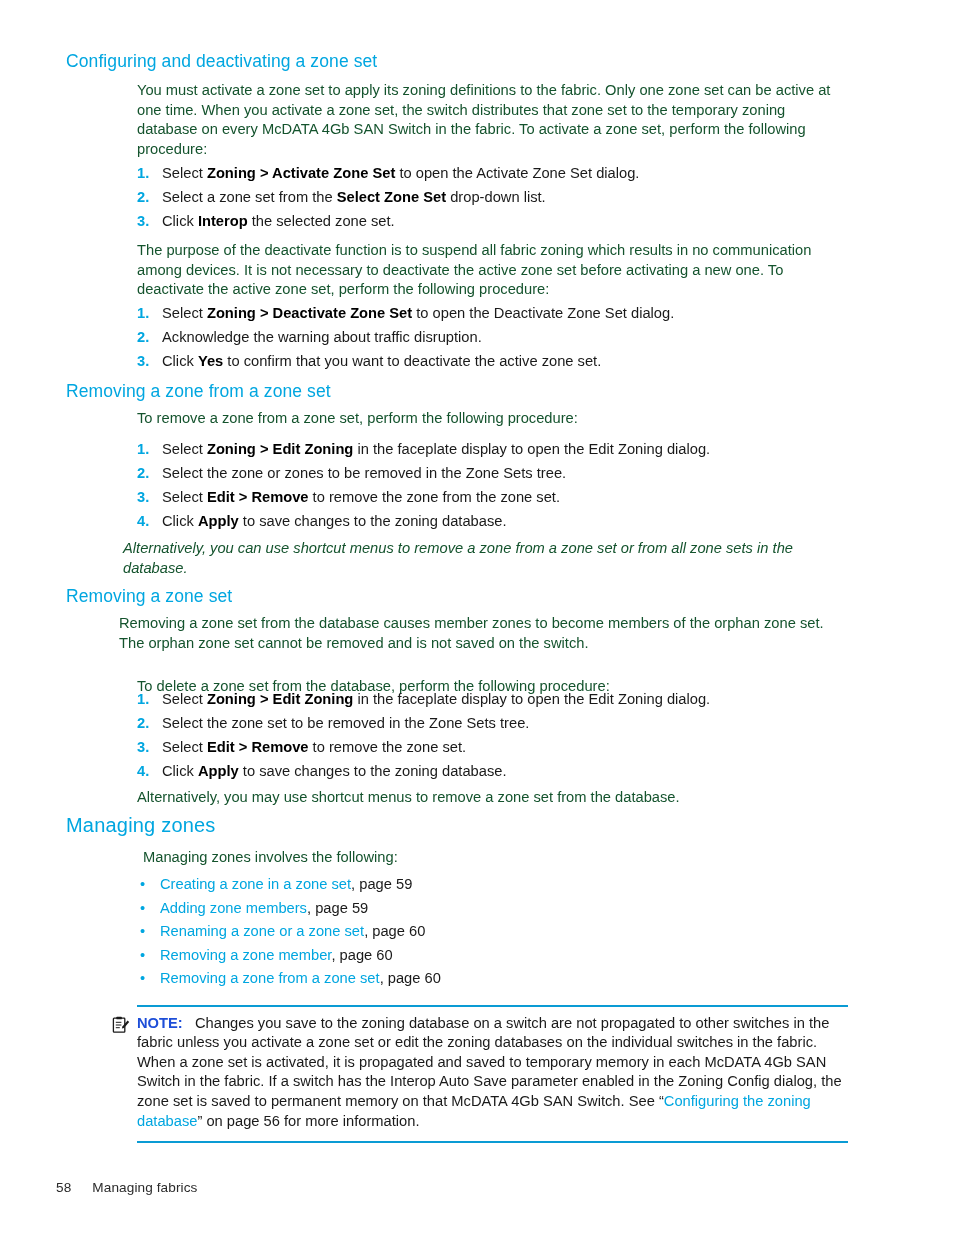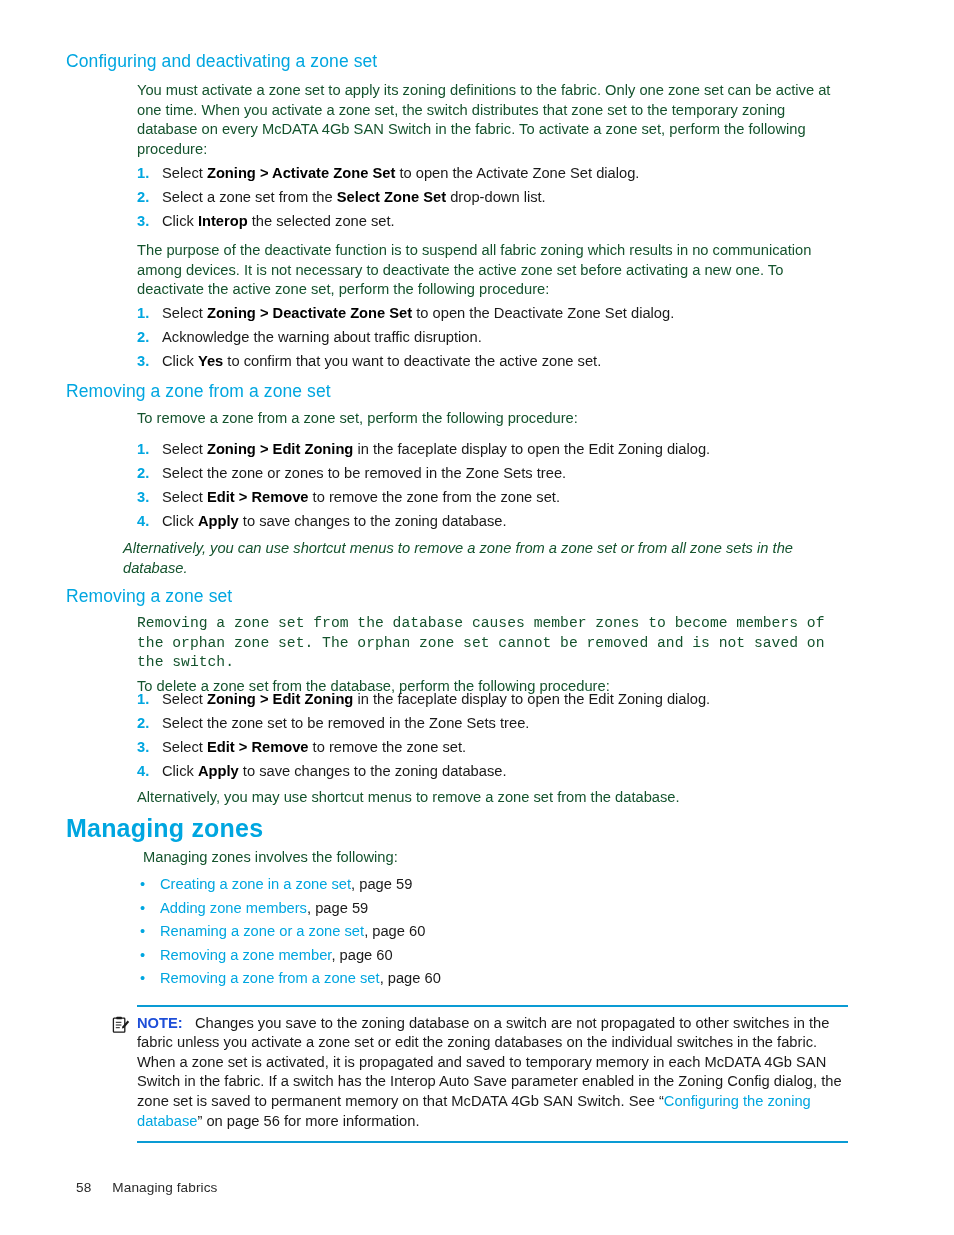--- a/index.html
+++ b/index.html
@@ -21,22 +21,22 @@
     width: 954px;
     height: 1235px;
     box-sizing: border-box;
     padding: 0;
     overflow: hidden;
   }
 
   
   .h1 {
     color: #00a6e0;
-    font-size: 25px;
-    font-weight: 700;
+    font-size: 20px;
+    font-weight: 400;
     letter-spacing: 0.2px;
     margin: 0;
     padding: 0;
     line-height: 1.2;
   }
   .h2 {
     color: #00a6e0;
     font-size: 17.5px;
     font-weight: 400;
     letter-spacing: 0.1px;
@@ -134,21 +134,21 @@
   .note-text {
     font-size: 14.7px;
     line-height: 19.6px;
     color: #1a1a1a;
     margin: 0;
   }
 
   
   .footer {
     position: absolute;
-    left: 76px;
+    left: 56px;
     top: 1180px;
     font-size: 13.6px;
     color: #2b2b2b;
     letter-spacing: 0.1px;
   }
   .footer .pgno { margin-right: 21px; }
 
   
   .abs { position: absolute; }
 </style>
@@ -203,21 +203,21 @@
     </li>
     <li>
       <span class="num">4.</span><span>Click </span><span class="b">Apply</span><span> to save changes to the zoning database.</span>
     </li>
   </ol>
 
   <p class="body-text abs" style="left:123px; top:539px; width:711px;font-style:italic;">Alternatively, you can use shortcut menus to remove a zone from a zone set or from all zone sets in the database.</p>
 
   <h2 class="h2 abs" style="left:66px; top:586px;">Removing a zone set</h2>
 
-  <p class="body-text abs" style="left:137px; top:614px; width:711px;font-family:Liberation Mono, monospace;">Removing a zone set from the database causes member zones to become members of the orphan zone set. The orphan zone set cannot be removed and is not saved on the switch.</p>
+  <p class="body-text abs" style="left:119px; top:614px; width:711px;">Removing a zone set from the database causes member zones to become members of the orphan zone set. The orphan zone set cannot be removed and is not saved on the switch.</p>
 
   <p class="body-text abs" style="left:137px; top:661px; width:711px;margin-top:16px;">To delete a zone set from the database, perform the following procedure:</p>
 
   <ol class="proc abs" style="left:137px; top:690px; width:711px;">
     <li>
       <span class="num">1.</span><span>Select </span><span class="b">Zoning &gt; Edit Zoning</span><span> in the faceplate display to open the Edit Zoning dialog.</span>
     </li>
     <li>
       <span class="num">2.</span><span>Select the zone set to be removed in the Zone Sets tree.</span><span class="b"></span><span></span>
     </li>

